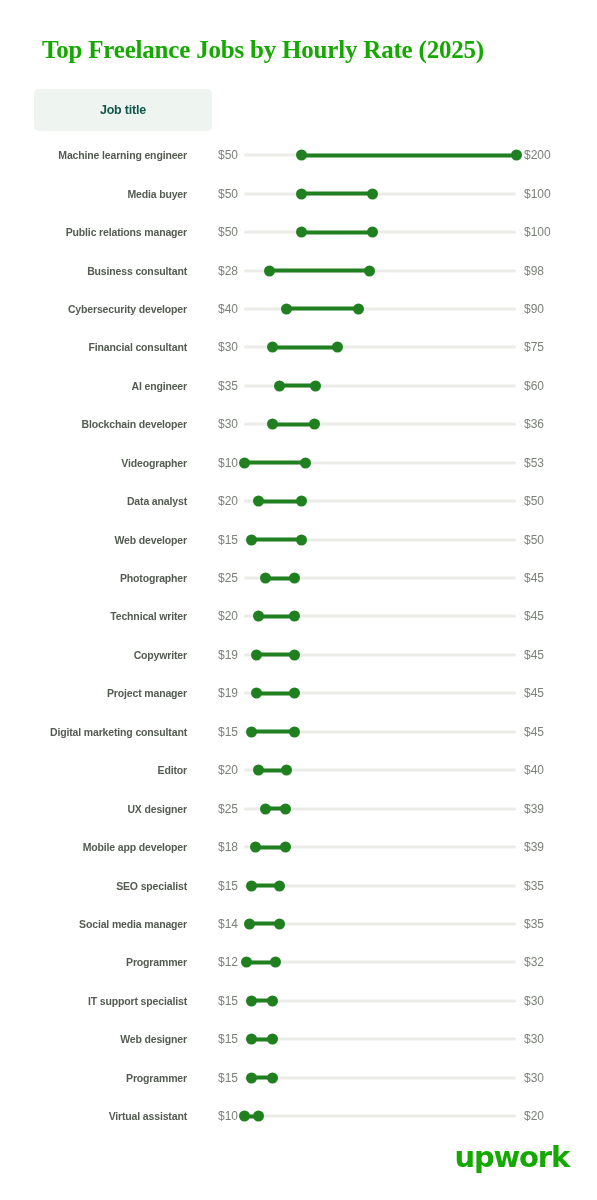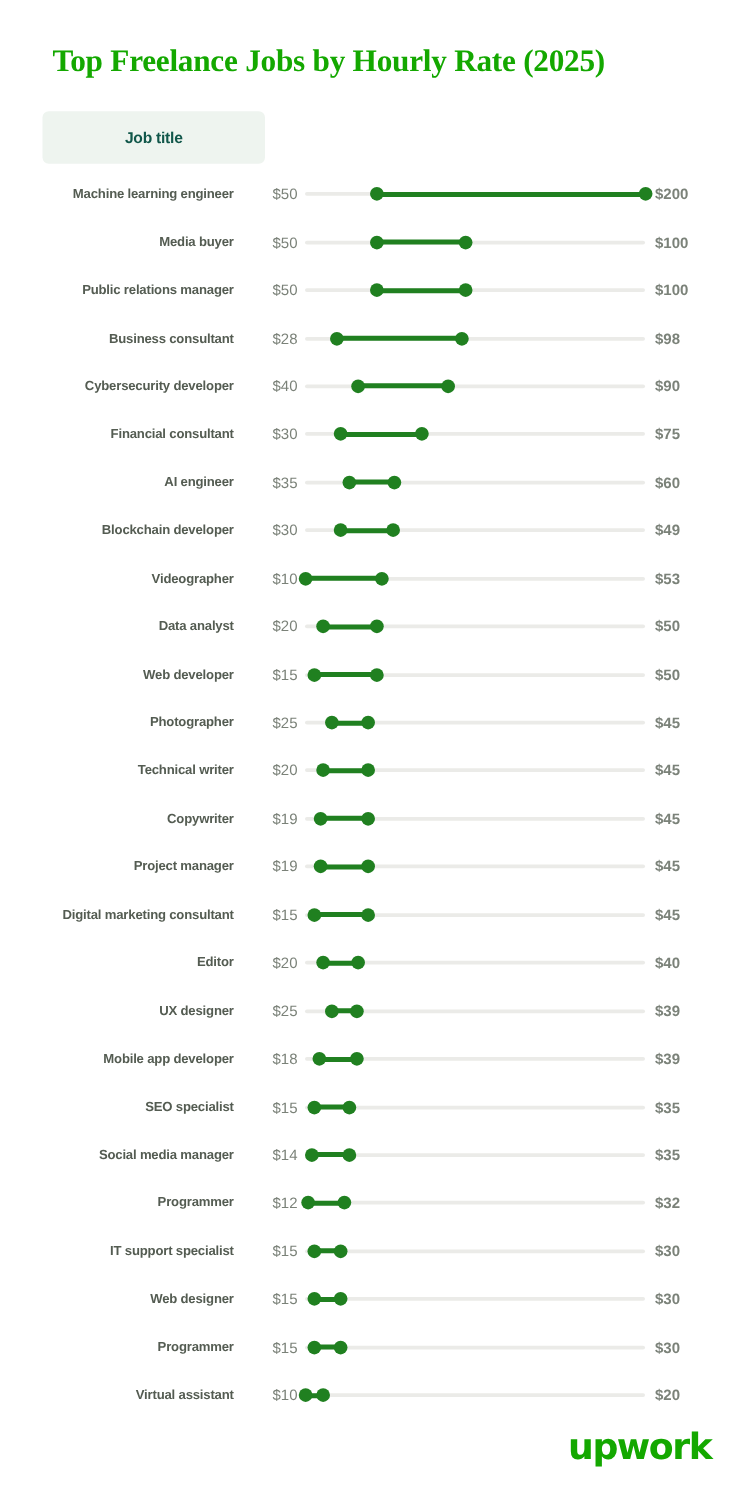--- a/index.html
+++ b/index.html
@@ -88,21 +88,20 @@
   }
 
   .val-high {
     position: absolute;
     left: 524px;
     top: 50%;
     transform: translateY(-50%);
     font-size: 12px;
     color: #7b8279;
     white-space: nowrap;
-    font-weight: bold;
   }
 
   
   .track {
     position: absolute;
     left: 244px;
     right: 81px;
     top: 50%;
     transform: translateY(-50%);
     height: 3px;
@@ -222,21 +221,21 @@
       <div class="val-high">$60</div>
     </div>
     <div class="row">
       <div class="job-title">Blockchain developer</div>
       <div class="val-low">$30</div>
       <div class="track">
         <div class="range" style="left: 28.6316px; width: 41.5158px;"></div>
         <div class="dot" style="left: 28.6316px;"></div>
         <div class="dot" style="left: 70.1474px;"></div>
       </div>
-      <div class="val-high">$49</div>
+      <div class="val-high">$36</div>
     </div>
     <div class="row">
       <div class="job-title">Videographer</div>
       <div class="val-low">$10</div>
       <div class="track">
         <div class="range" style="left: 0px; width: 61.5579px;"></div>
         <div class="dot" style="left: 0px;"></div>
         <div class="dot" style="left: 61.5579px;"></div>
       </div>
       <div class="val-high">$53</div>

